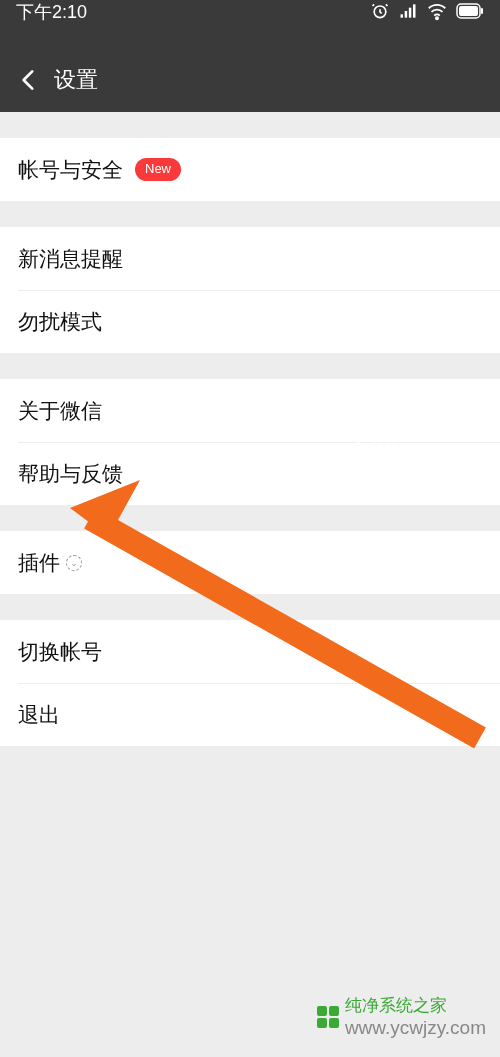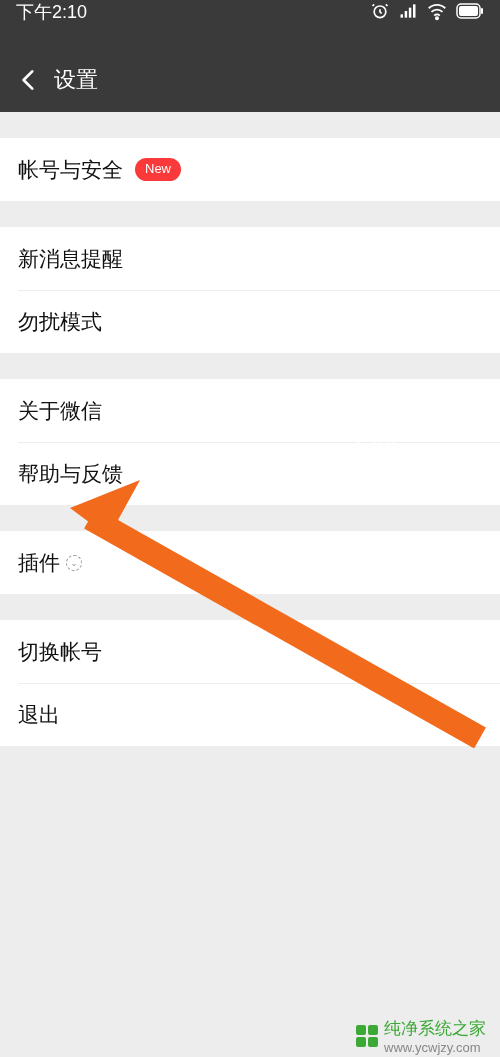--- a/index.html
+++ b/index.html
@@ -81,26 +81,26 @@
       top: 435px; left: 234px;
       color: rgba(255,255,255,0.65);
       font-size: 20px;
       transform: rotate(-22deg);
       pointer-events: none;
       letter-spacing: 2px;
       font-weight: 300;
     }
     .watermark2 {
       position: absolute;
-      bottom: 2px; right: 14px;
+      bottom: 18px; right: 14px;
       display: flex; align-items: center; gap: 6px;
       color: #3aa935; font-size: 17px; font-weight: 500;
       pointer-events: none;
     }
-    .watermark2 .site { color: #888; font-size: 13px; display: block; }
+    .watermark2 .site { color: #888; font-size: 19px; display: block; }
     .wm-logo {
       width: 22px; height: 22px;
       display: grid; grid-template-columns: 1fr 1fr; grid-template-rows: 1fr 1fr; gap: 2px;
     }
     .wm-logo span { background: #3aa935; border-radius: 2px; }
   </style>
 </head>
 <body>
 
 <div class="status-bar">

